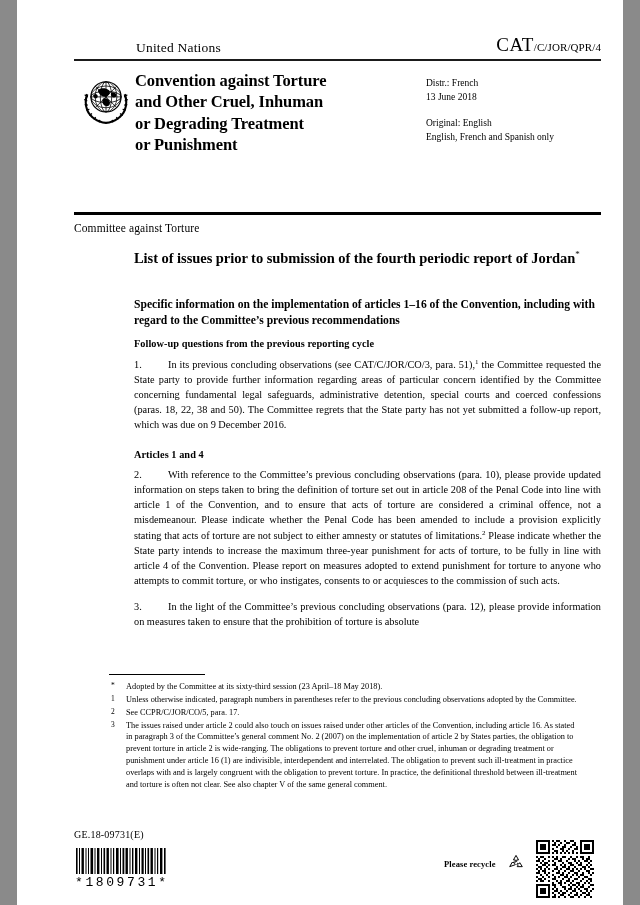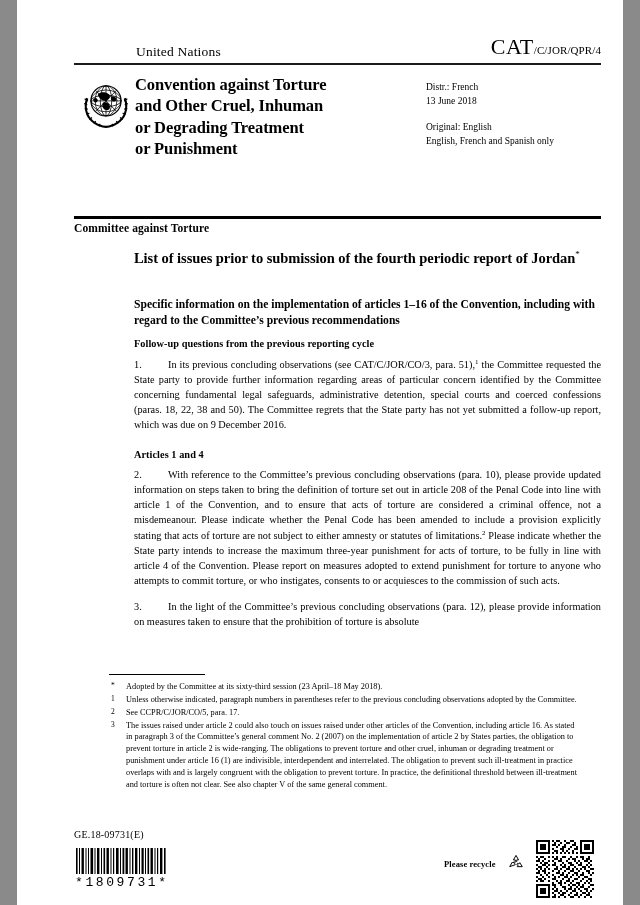--- a/index.html
+++ b/index.html
@@ -35,21 +35,21 @@
     font-size: 13.5px;
     letter-spacing: 0.2px;
     padding-left: 62px;
   }
   .symbol {
     font-size: 11px;
     white-space: nowrap;
     letter-spacing: 0.1px;
   }
   .symbol .sym-main {
-    font-size: 22px;
+    font-size: 19px;
     letter-spacing: 0.5px;
     text-align: center;
   }
   .rule-thin {
     border-top: 2.2px solid #1b1b1b;
     width: 100%;
   }
   .rule-thick {
     border-top: 3.2px solid #000000;
     width: 100%;
@@ -88,21 +88,21 @@
     font-size: 9.5px;
     line-height: 1.5;
   }
   .mast-right .gap { height: 11px; }
 
   
   .committee {
     position: absolute;
     left: 57px;
     top: 222px;
-    font-weight: bold;
+    font-weight: normal;
     font-size: 11.5px;
     letter-spacing: 0.1px;
   }
   .doc-title {
     position: absolute;
     left: 117px;
     top: 248px;
     width: 467px;
     font-weight: bold;
     font-size: 14.5px;

